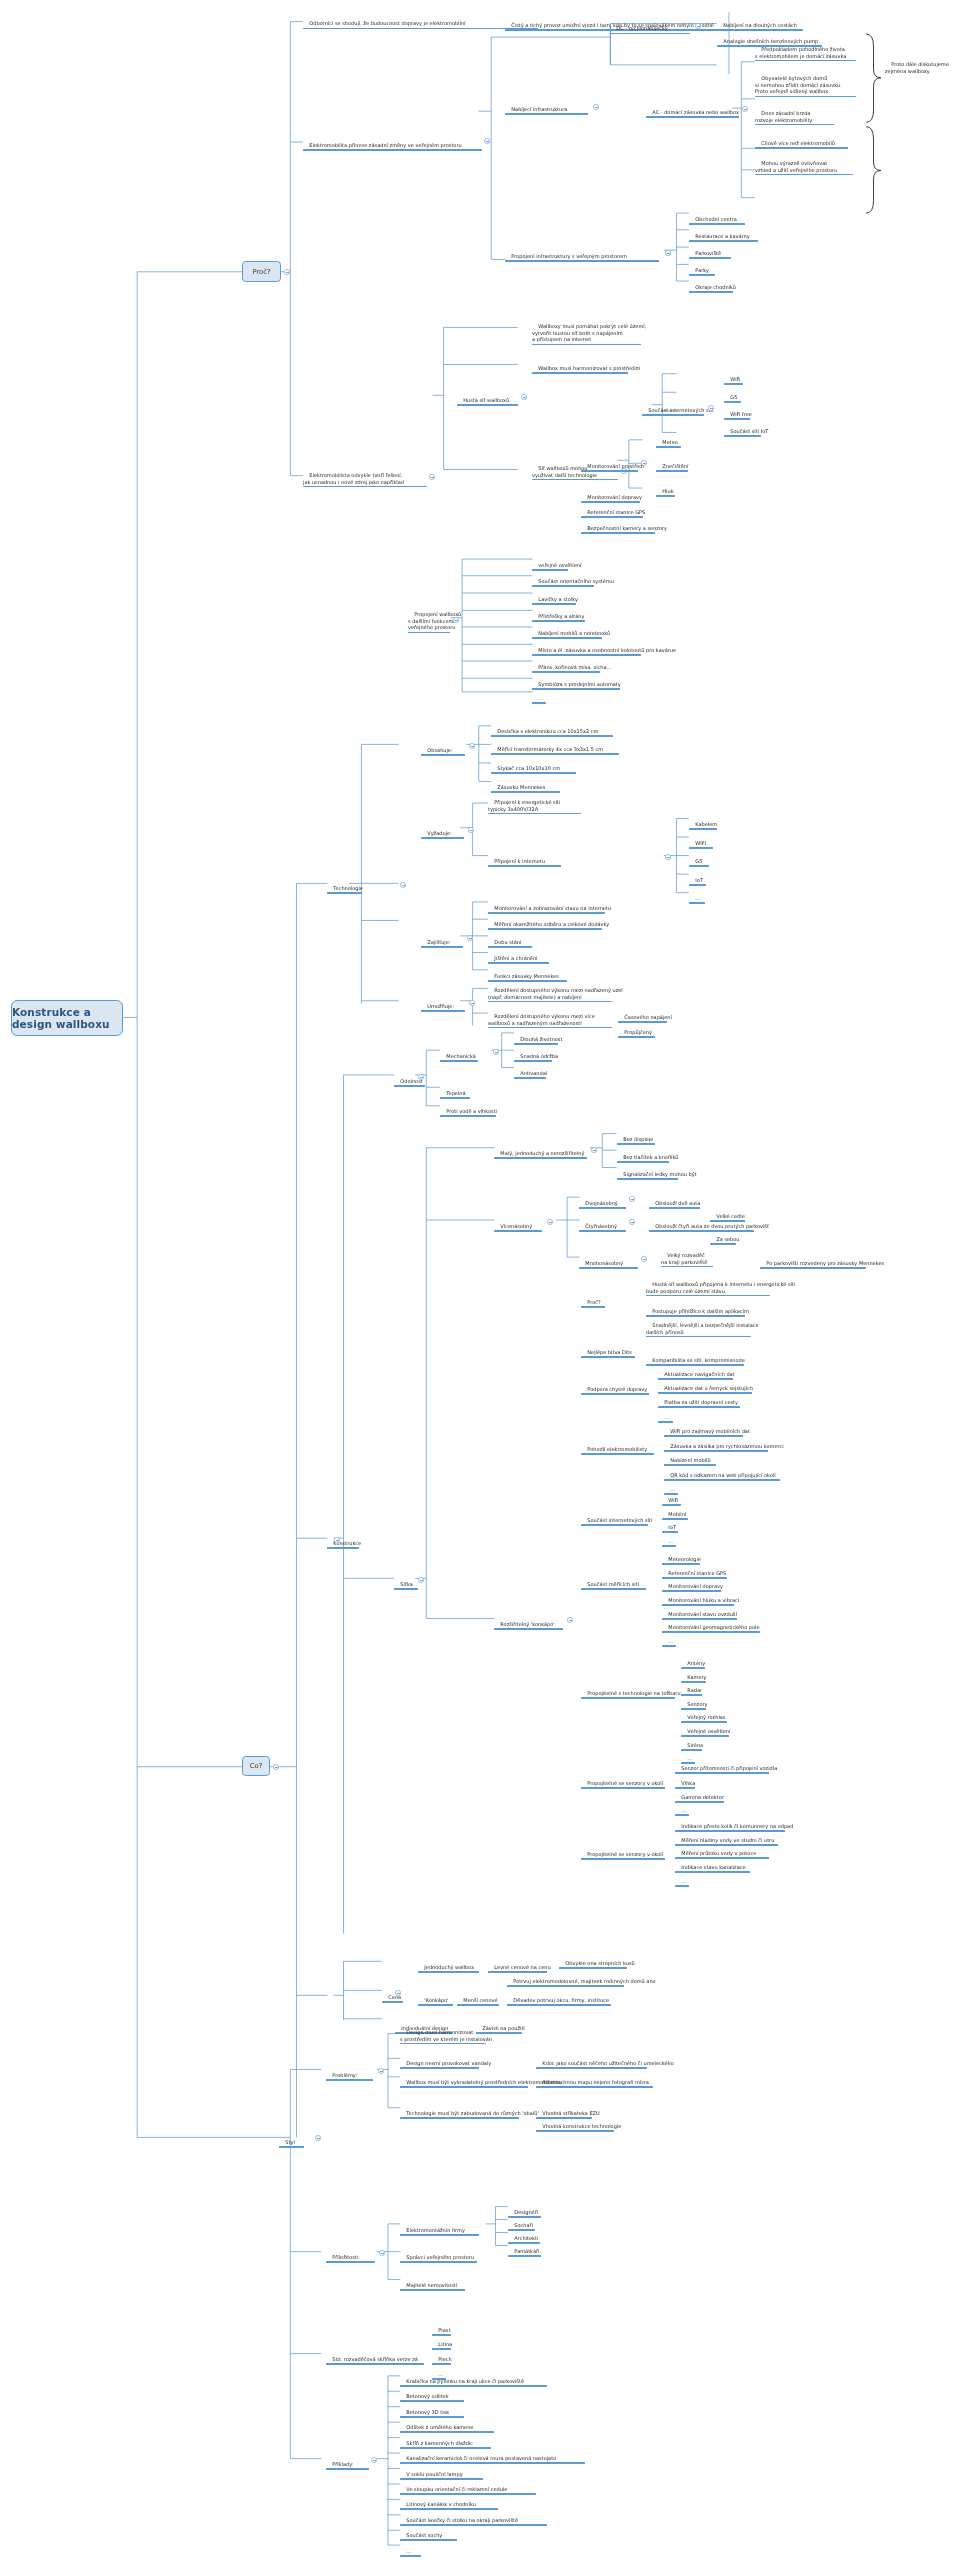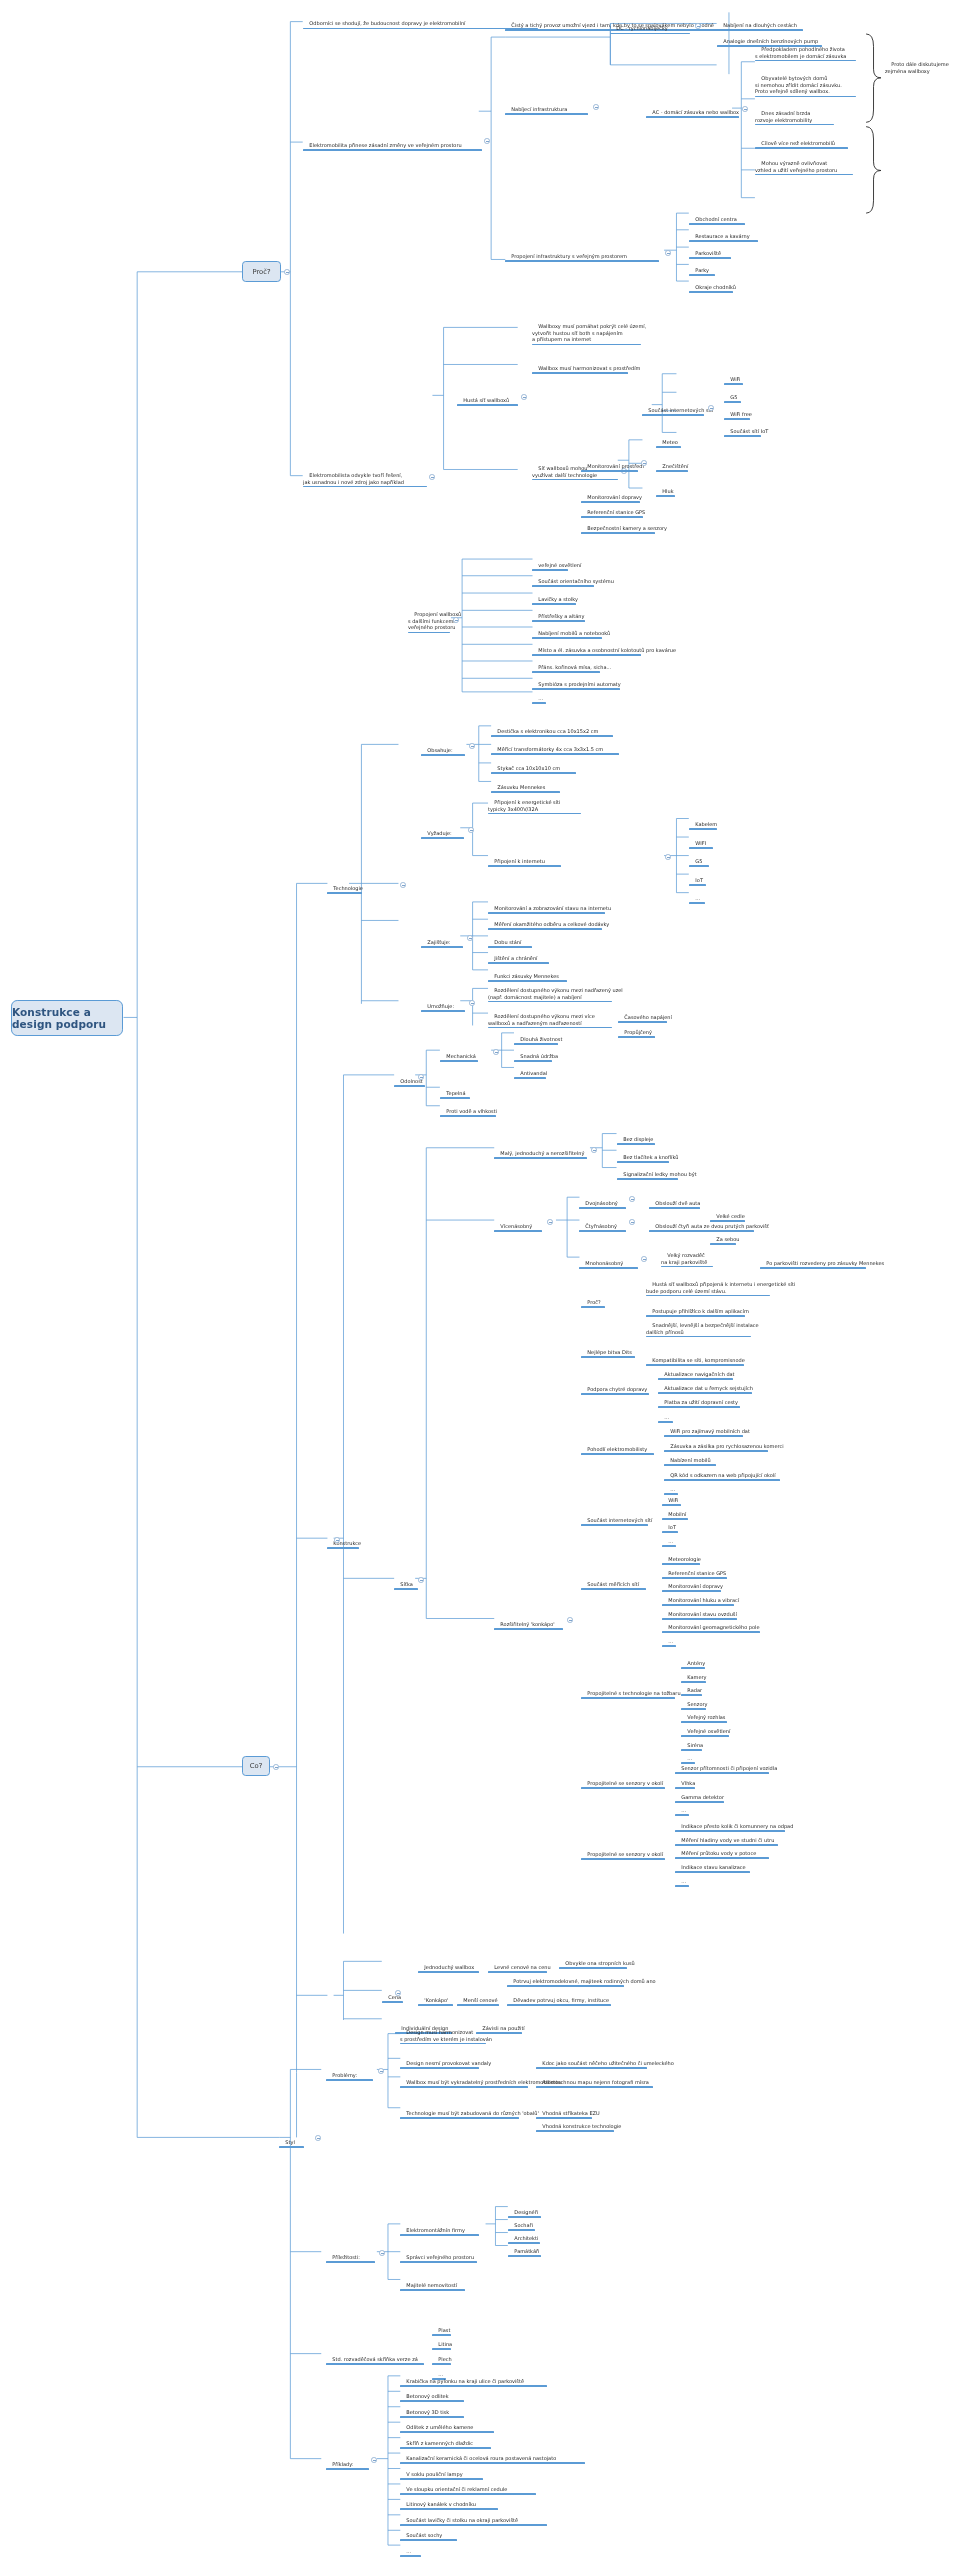--- a/index.html
+++ b/index.html
@@ -297,21 +297,21 @@
       <path d="M628 3996 H648"></path>
       <path d="M628 4021 H648"></path>
       <path d="M628 4046 H648"></path>
       <path d="M628 4071 H648"></path>
       <path d="M628 4096 H648"></path>
       <path d="M628 4120 H648"></path>
     </g>
   </svg>
 
   <div class="root-node">
-    <span>Konstrukce a design podporu</span>
+    <span>Konstrukce a design wallboxu</span>
   </div>
 
   <div class="l1-node" style="left:242px;top:261px;width:39px;height:21px;">
     <span>Proč?</span>
   </div>
   <div class="toggle" style="left:284px;top:269px;"></div>
 
   <div class="l1-node" style="left:242px;top:1756px;width:28px;height:20px;">
     <span>Co?</span>
   </div>

